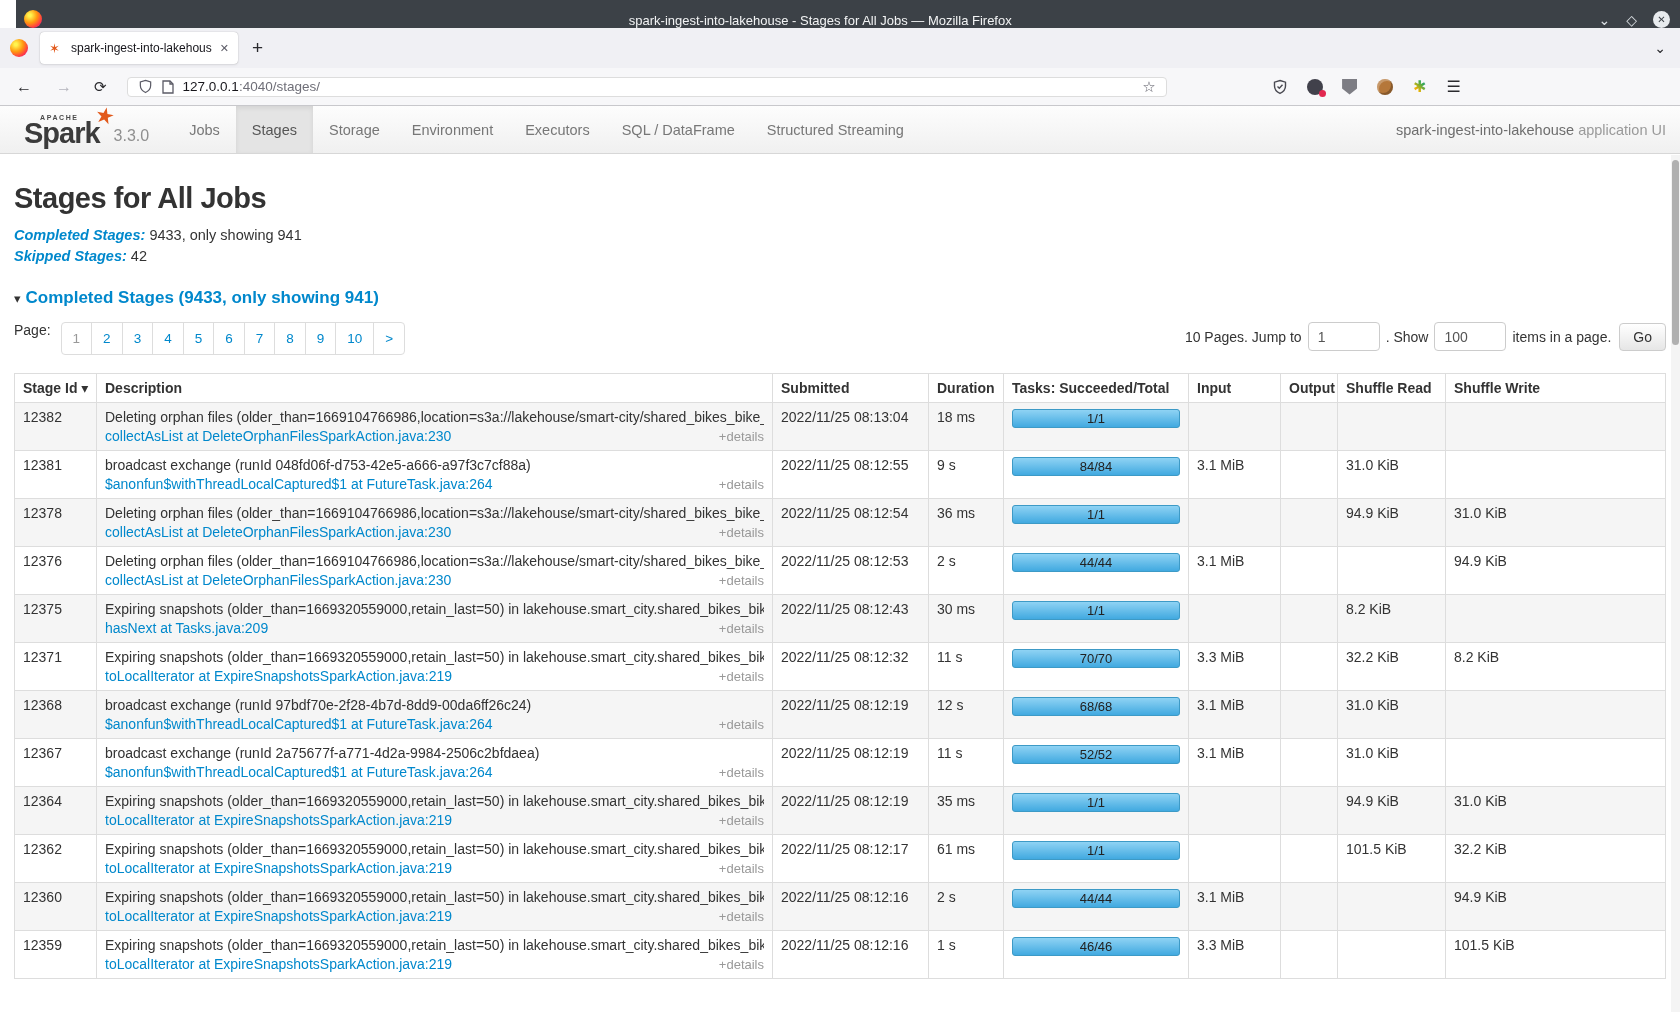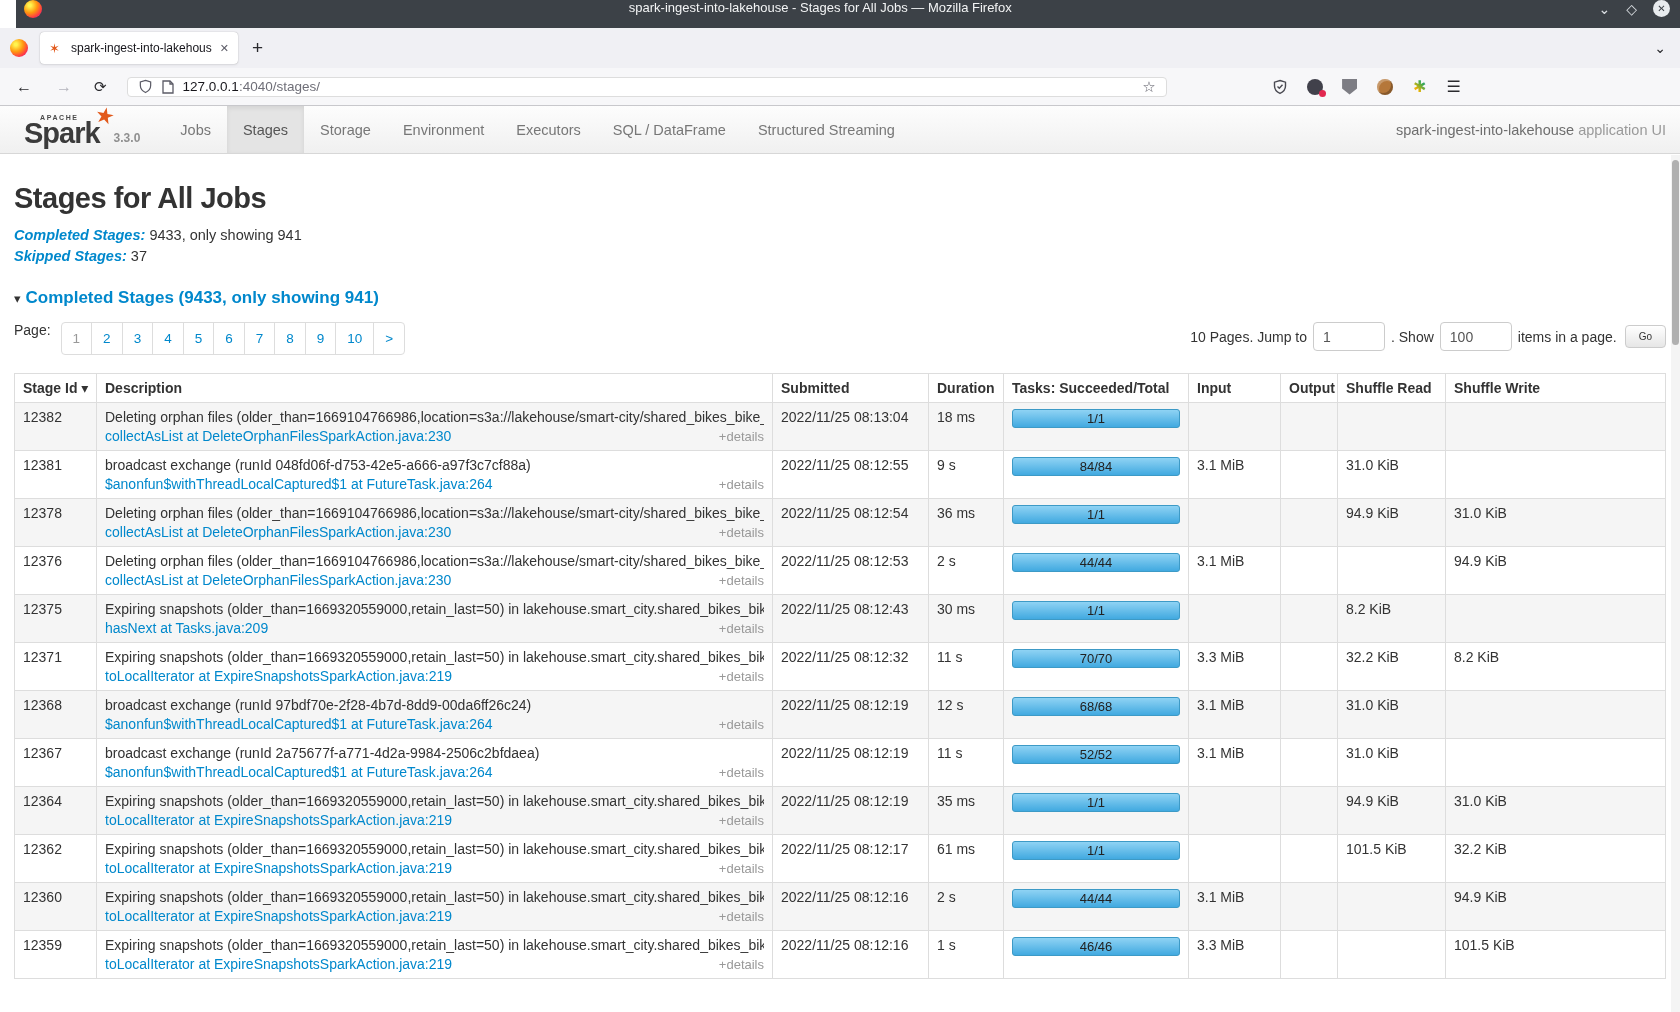--- a/index.html
+++ b/index.html
@@ -1,20 +1,20 @@
 <!DOCTYPE html>
 <html><head>
 <meta charset="utf-8">
 <style>
   * { box-sizing: border-box; margin: 0; padding: 0; }
   html,body { width:1680px; height:1012px; overflow:hidden; background:#fff;
     font-family:"Liberation Sans","DejaVu Sans",sans-serif; }
 
   
-  .titlebar { height:28px; background:#3c4147; display:flex; align-items:flex-start; color:#f3f4f5; font-size:13px;margin-left:16px; }
+  .titlebar { height:28px; background:#3c4147; display:flex; align-items:flex-end; color:#f3f4f5; font-size:13px;margin-left:16px; }
   .ff-logo { width:18px; height:18px; border-radius:50%; margin-left:8px; flex:0 0 auto;
     background:radial-gradient(circle at 32% 30%, #fff44f 8%, #ff980e 42%, #ff3647 72%, #9059ff 100%); }
   .tb-title { flex:1; text-align:center; }
   .win-controls { display:flex; align-items:center; gap:16px; margin-right:10px; }
   .win-glyph { color:#dde1e5; font-size:14px; line-height:14px; cursor:pointer; }
   .win-close { width:17px; height:17px; border-radius:50%; background:#e8ebee; color:#3c4147;
     font-size:10px; line-height:17px; text-align:center; cursor:pointer; }
 
   
   .tabbar { height:40px; background:#f0f0f4; display:flex; align-items:center; }
@@ -50,21 +50,21 @@
     box-shadow:inset -2px -2px 0 rgba(0,0,0,.25), inset 2px 2px 0 rgba(255,255,255,.25); }
   .ext-spark { font-size:16px; background:linear-gradient(45deg,#e8453c,#f5b400,#34a853,#4286f5); -webkit-background-clip:text; background-clip:text; color:transparent; }
   .menu-btn { margin-left:18px; font-size:16px; color:#2a2a2e; cursor:pointer; }
 
   
   .sparknav { height:48px; background:linear-gradient(#fdfdfd,#f0f0f0); border-bottom:1px solid #d7d7d7; display:flex; align-items:stretch; }
   .logo-block { display:flex; align-items:flex-end; padding:0 8px 5px 24px; }
   .spark-word { position:relative; font-weight:bold; font-size:29px; color:#3b3b3b; line-height:1; letter-spacing:-1px; }
   .apache-txt { display:block; font-size:7px; font-weight:bold; letter-spacing:1.6px; color:#4a4a4a; margin:0 0 -2px 16px; }
   .spark-star { position:absolute; top:-9px; right:-14px; color:#e25a1c; font-size:22px; transform:rotate(12deg); }
-  .spark-ver { font-size:12px; font-weight:bold; color:#8f8f8f; margin:0 0 3px 14px; }
+  .spark-ver { font-size:16px; font-weight:normal; color:#8f8f8f; margin:0 0 3px 14px; }
   .nav-items { display:flex; margin-left:16px; }
   .nav-item { display:flex; align-items:center; padding:0 16px; font-size:14.5px; color:#777; cursor:pointer; }
   .nav-item.active { background:#e4e4e4; color:#555; box-shadow:inset 0 2px 5px rgba(0,0,0,.08);text-align:right; }
   .app-label { margin-left:auto; align-self:center; margin-right:14px; font-size:14.5px; color:#9a9a9a; }
   .app-label b { color:#6e6e6e; font-weight:normal; }
 
   
   .content { padding:0 14px; }
   .page-title { font-size:29px; font-weight:bold; color:#333; margin:28px 0 12px; letter-spacing:-.5px; }
   .stat-line { font-size:14.5px; color:#333; margin:5px 0; }
@@ -74,21 +74,21 @@
 
   .pagerow { display:flex; align-items:flex-start; margin:14px 0 18px; font-size:14px; color:#333; }
   .page-label { margin-right:10px; }
   .page-group { display:flex; border:1px solid #ddd; border-radius:4px; overflow:hidden; background:#fff; }
   .page-btn { padding:8px 11px; min-width:28px; text-align:center; border-left:1px solid #ddd; color:#0088cc; font-size:13.5px; cursor:pointer; }
   .page-btn:first-child { border-left:none; }
   .page-btn.current { color:#999; }
   .page-right { margin-left:auto; display:flex; align-items:center; }
   .jump-input { width:72px; height:29px; border:1px solid #ccc; border-radius:4px; padding:0 9px; font-size:14px; color:#555; margin:0 6px;
     font-family:"Liberation Sans","DejaVu Sans",sans-serif; }
-  .go-btn { margin-left:8px; padding:5px 13px; font-size:10px; color:#333; border:1px solid #ccc; border-radius:4px;
+  .go-btn { margin-left:8px; padding:5px 13px; font-size:14px; color:#333; border:1px solid #ccc; border-radius:4px;
     background:linear-gradient(#fff,#e6e6e6); cursor:pointer; font-family:"Liberation Sans","DejaVu Sans",sans-serif; }
 
   
   table { width:100%; border-collapse:collapse; table-layout:fixed; font-size:14px; color:#333; }
   th, td { border:1px solid #ddd; padding:6px 8px; text-align:left; vertical-align:top; overflow:hidden; }
   th { font-weight:bold; white-space:nowrap; cursor:pointer; }
   tbody tr:nth-child(odd) { background:#f5f5f5; }
   .desc-line1 { white-space:nowrap; overflow:hidden; }
   .desc-line2 { display:flex; align-items:baseline; margin-top:3px; }
   a.site { color:#0088cc; text-decoration:none; white-space:nowrap; overflow:hidden; }
@@ -191,21 +191,21 @@
 
 <div class="content">
   <h1 class="page-title">Stages for All Jobs</h1>
 
   <div class="stat-line">
     <span class="stat-label">Completed Stages:</span>
     <span>9433, only showing 941</span>
   </div>
   <div class="stat-line">
     <span class="stat-label">Skipped Stages:</span>
-    <span>37</span>
+    <span>42</span>
   </div>
 
   <div class="section-h">
     <span class="section-arrow">▾</span><span>Completed Stages (9433, only showing 941)</span>
   </div>
 
   <div class="pagerow">
     <span class="page-label">Page:</span>
     <div class="page-group">
         <span class="page-btn current">1</span>

